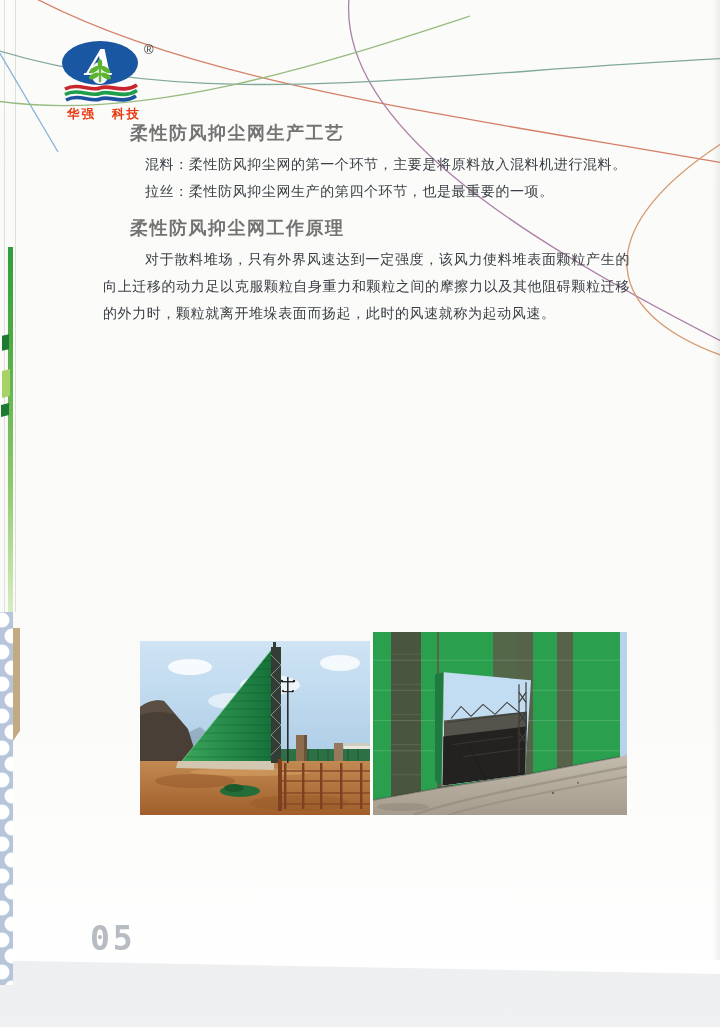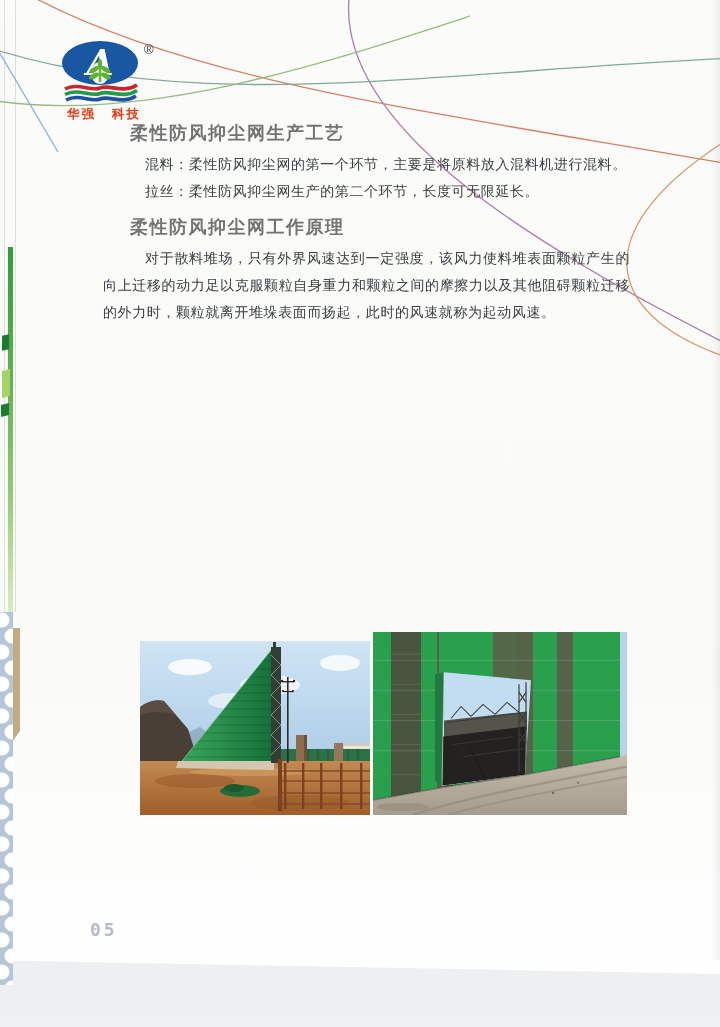--- a/index.html
+++ b/index.html
@@ -50,31 +50,31 @@
   
   .textcol{position:absolute;left:103px;top:121px;width:527px;}
   .textcol h2{
     margin:0 0 6px 27px;font-size:18px;line-height:24px;color:#737373;
     font-weight:bold;letter-spacing:1.5px;
   }
   .textcol p{
     margin:0;font-size:14px;line-height:27.3px;color:#3b4046;
     text-align:justify;text-indent:3em;letter-spacing:.6px;
   }
-  .textcol section + section{margin-top:10px;font-family:Liberation Mono, monospace;}
+  .textcol section + section{margin-top:10px;}
   
   .photo{position:absolute;}
   .photo-1{left:140px;top:641px;width:230px;height:174px;}
   .photo-2{left:373px;top:632px;width:254px;height:183px;}
   .photo svg{display:block;width:100%;height:100%;}
   
   .page-number{
     position:absolute;left:90px;top:919px;
     font-family:"DejaVu Sans Mono",monospace;font-weight:bold;
-    font-size:18px;color:#b6bcc2;letter-spacing:3px;
+    font-size:33px;color:#b6bcc2;letter-spacing:3px;
   }
 </style>
 </head>
 <body>
 
 <div class="sheet"></div>
 <div class="edge-line edge-a"></div>
 <div class="edge-line edge-b"></div>
 <div class="right-shade"></div>
 
@@ -108,21 +108,21 @@
     <path d="M6,60 C19,53 31,63 40,59 C49,55 62,65 76,56" stroke="#1d52a0"></path>
   </g>
   <text x="7" y="78" font-size="12.5" fill="#e8380d" class="brand">华强</text>
   <text x="52" y="78" font-size="12.5" fill="#e8380d" class="brand">科技</text>
 </svg>
 
 <main class="textcol">
   <section>
     <h2>柔性防风抑尘网生产工艺</h2>
     <p>混料：柔性防风抑尘网的第一个环节，主要是将原料放入混料机进行混料。</p>
-    <p>拉丝：柔性防风抑尘网生产的第二个环节，长度可无限延长。</p>
+    <p>拉丝：柔性防风抑尘网生产的第四个环节，也是最重要的一项。</p>
   </section>
   <section>
     <h2>柔性防风抑尘网工作原理</h2>
     <p>对于散料堆场，只有外界风速达到一定强度，该风力使料堆表面颗粒产生的向上迁移的动力足以克服颗粒自身重力和颗粒之间的摩擦力以及其他阻碍颗粒迁移的外力时，颗粒就离开堆垛表面而扬起，此时的风速就称为起动风速。</p>
   </section>
 </main>
 
 <div class="photo photo-1">
 <svg viewBox="0 0 230 174" preserveAspectRatio="none">
   <defs>

